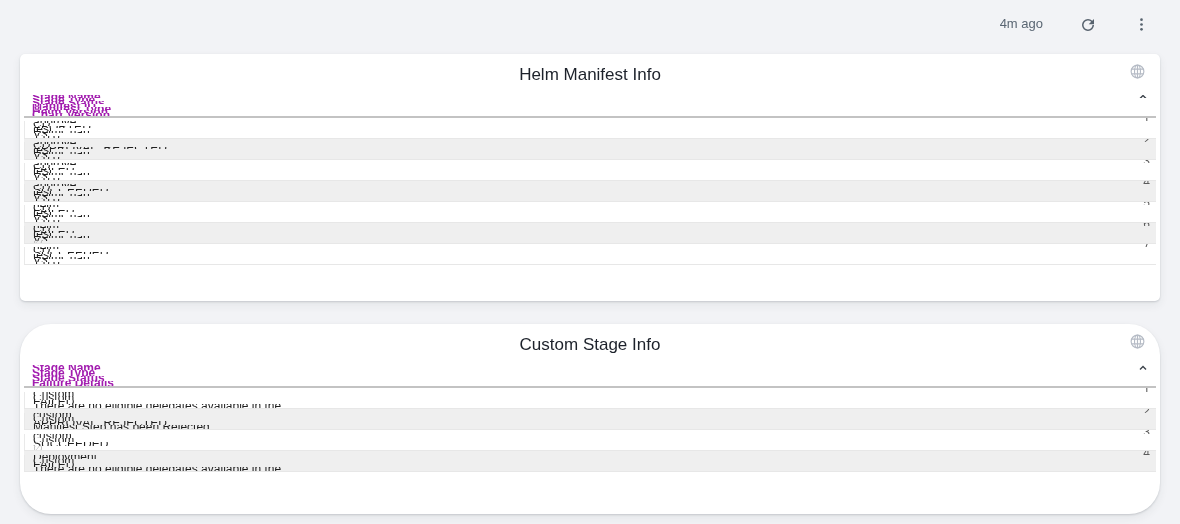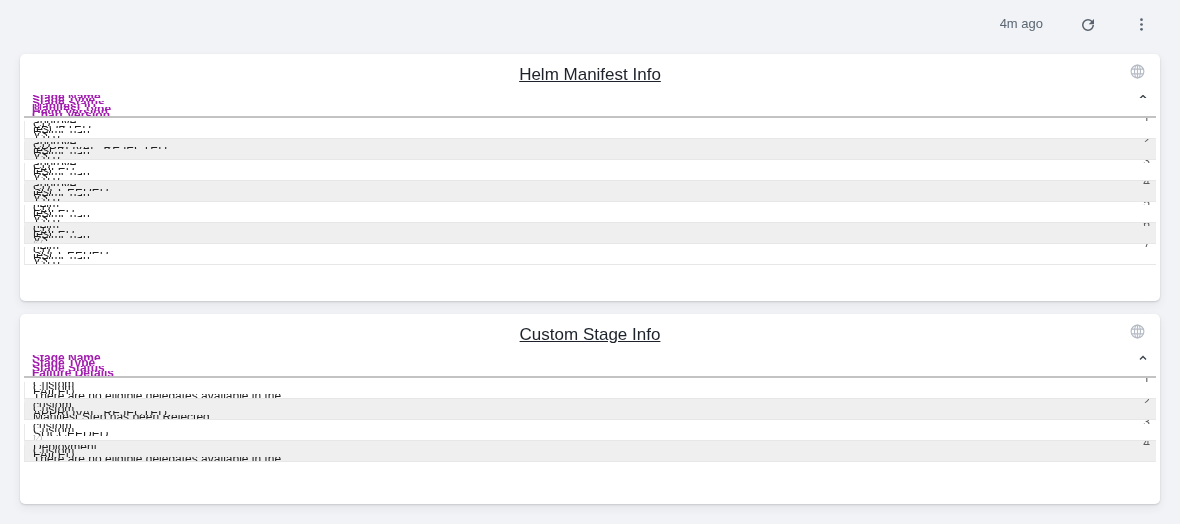--- a/index.html
+++ b/index.html
@@ -13,23 +13,23 @@
   .page-title { font-size: 21px; font-weight: 700; color: #1b2733; letter-spacing: .2px; }
   .header-right { margin-left: auto; display: flex; gap: 36px; }
   .ago { font-size: 13px; color: #5a6673; }
   .icon-btn { display: flex; align-items: center; justify-content: center; background: none; border: none; padding: 0; cursor: pointer; }
 
   .card {
     background: #ffffff; border-radius: 5px; margin: 0 20px; position: relative;
     box-shadow: 0 1px 2px rgba(40,50,60,.18), 0 4px 10px rgba(40,50,60,.07);
   }
   #card-0 { height: 247px; margin-top: 7px; }
-  #card-1 { height: 190px; margin-top: 13px; }
+  #card-1 { height: 190px; margin-top: 23px; border-radius: 31px; }
   .card-head { height: 41px; display: flex; align-items: center; justify-content: center; position: relative; }
-  .card-title { font-size: 17px; font-weight: 500; color: #1d222b; text-decoration: underline; }
+  .card-title { font-size: 17px; font-weight: 500; color: #1d222b; }
   .globe { position: absolute; right: 14px; top: 9px; line-height: 0; cursor: pointer; }
 
   .tbl { margin: 0 4px; font-size: 12px; color: #1f1f1f; }
   .thead {
     display: grid; align-items: stretch; height: 23px;
     border-bottom: 2px solid #c3c3c3; font-weight: 700; color: #a21caf;
   }
   .hcell {
     position: relative; display: flex; align-items: center; justify-content: space-between;
     padding: 0 8px; white-space: nowrap; overflow: hidden; cursor: pointer;

